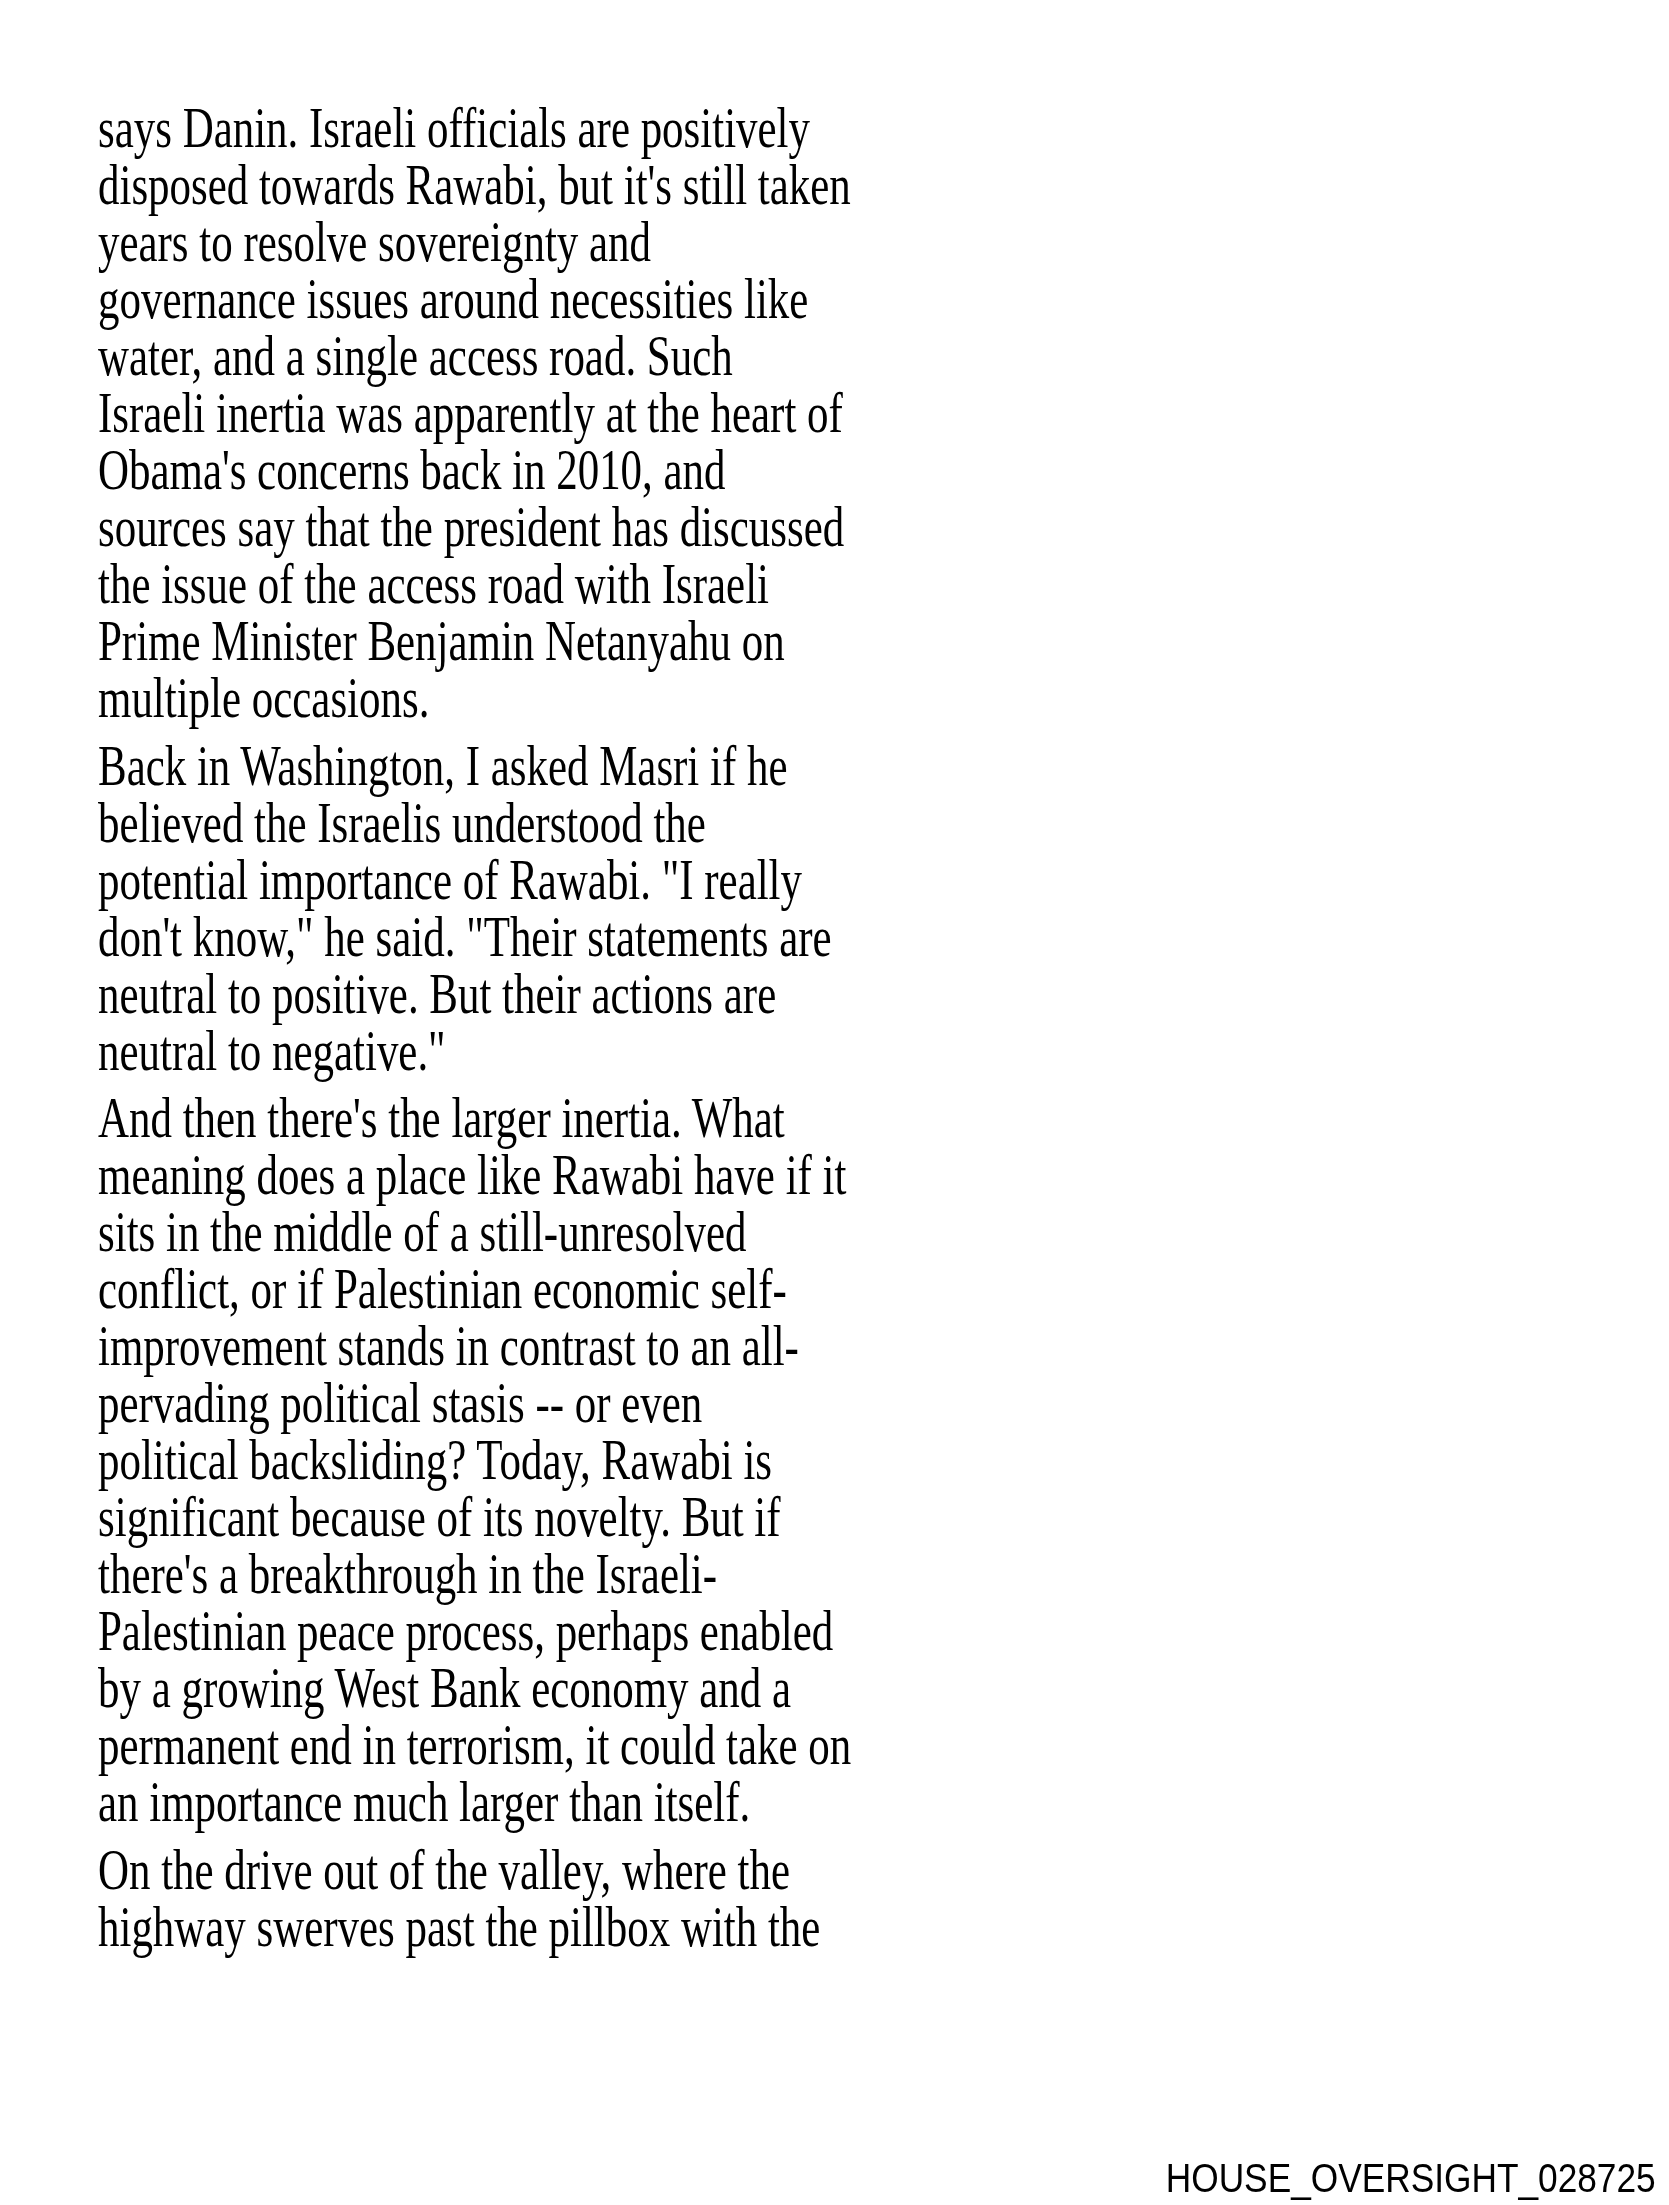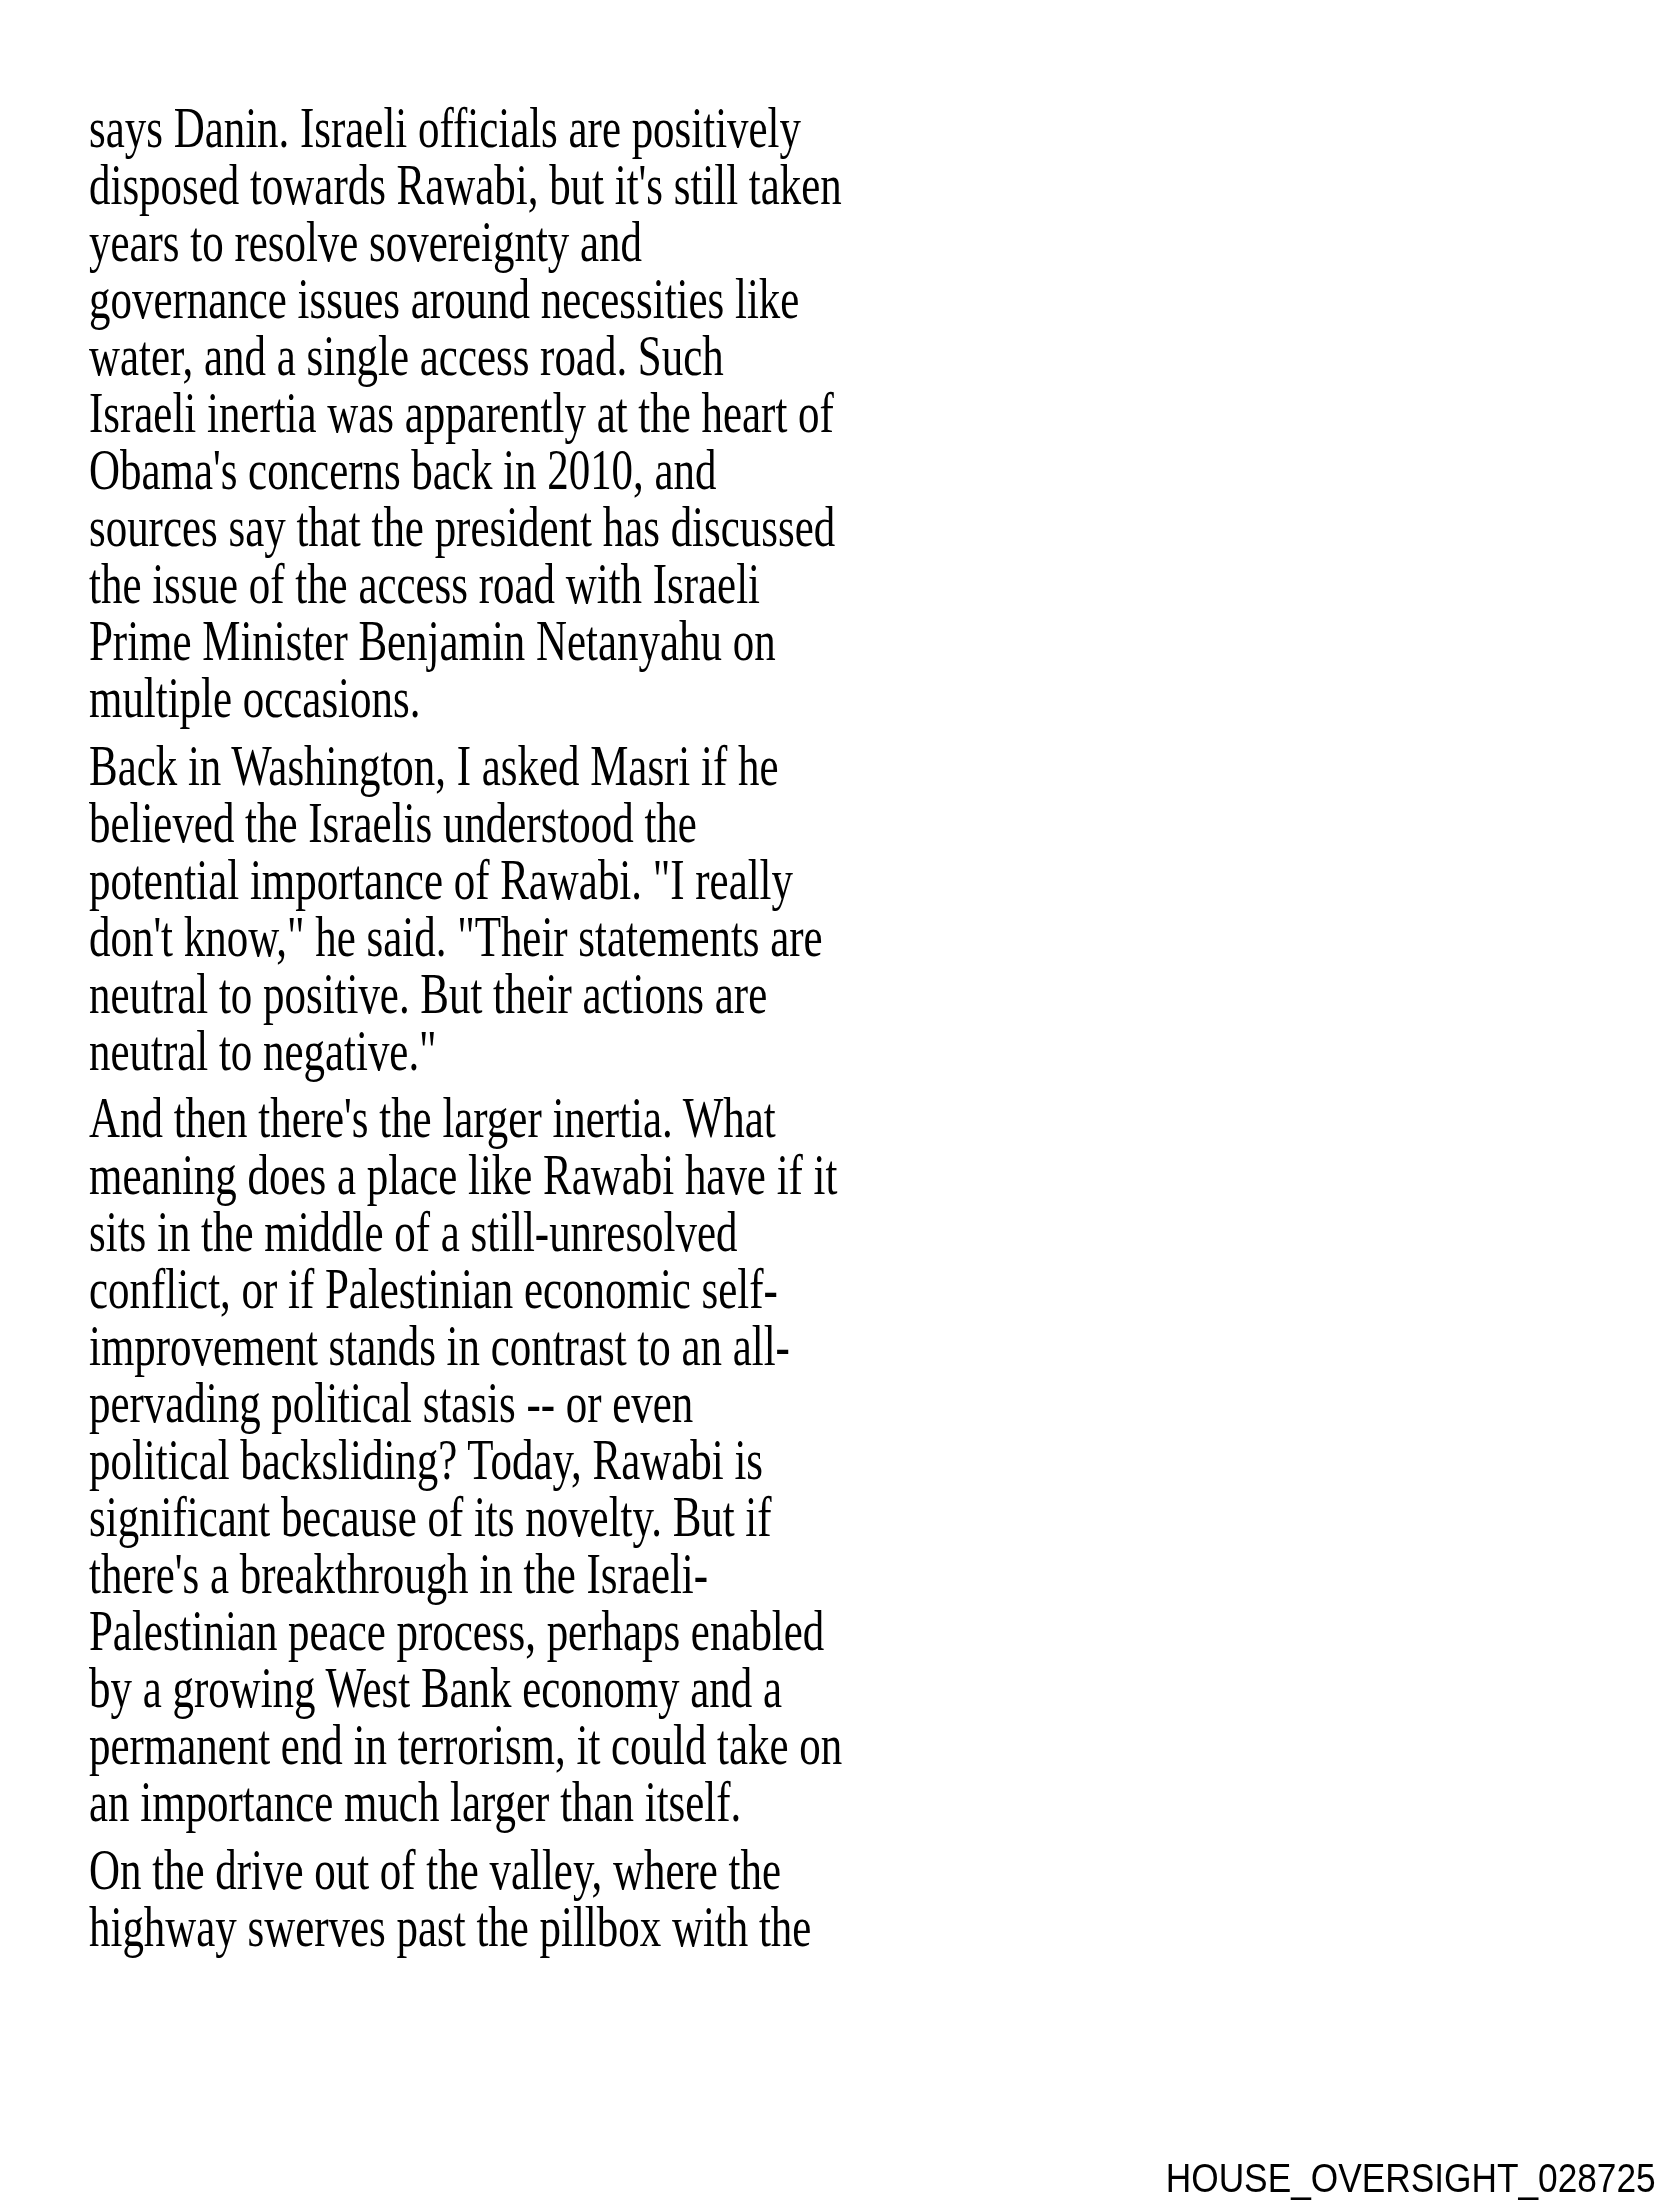--- a/index.html
+++ b/index.html
@@ -10,21 +10,21 @@
   .page {
     position: relative;
     width: 1669px;
     height: 2205px;
     background: #ffffff;
     overflow: hidden;
     color: #000000;
   }
   .content {
     position: absolute;
-    left: 89px;
+    left: 98px;
     top: 99px;
   }
   .para {
     font-family: "Liberation Serif", "DejaVu Serif", serif;
     font-size: 58px;
     line-height: 57px;
     white-space: pre-line;       
     margin: 0 0 10.5px 0;
     transform: scaleX(0.74);     
     transform-origin: 0 0;

